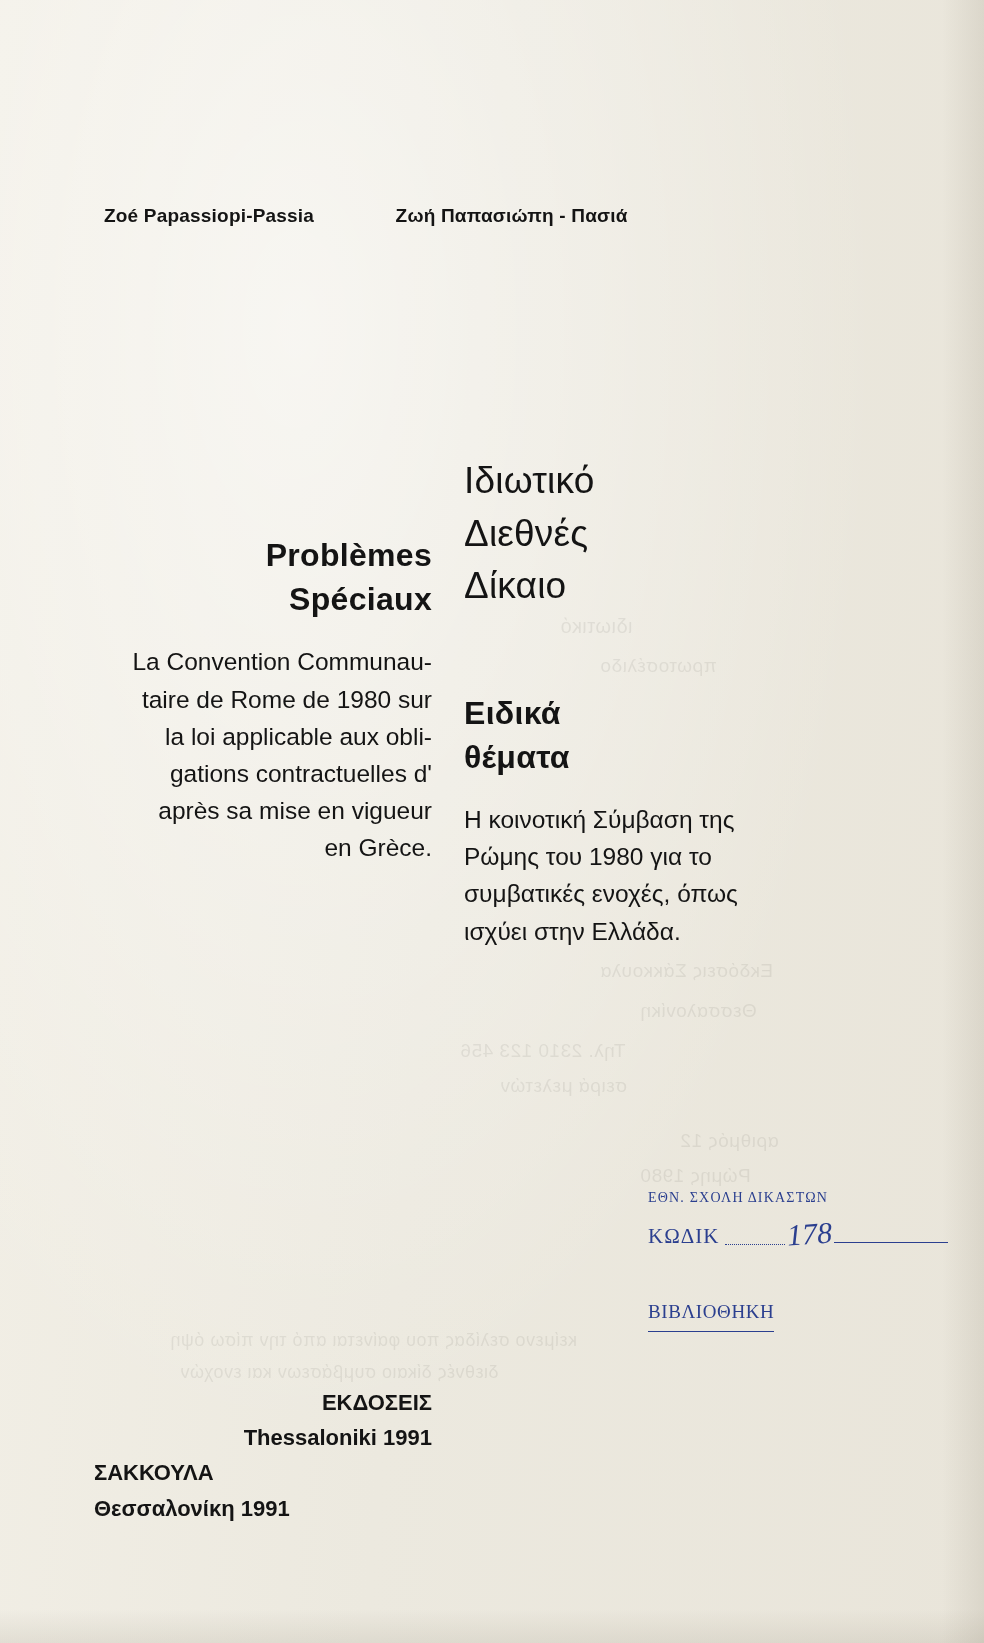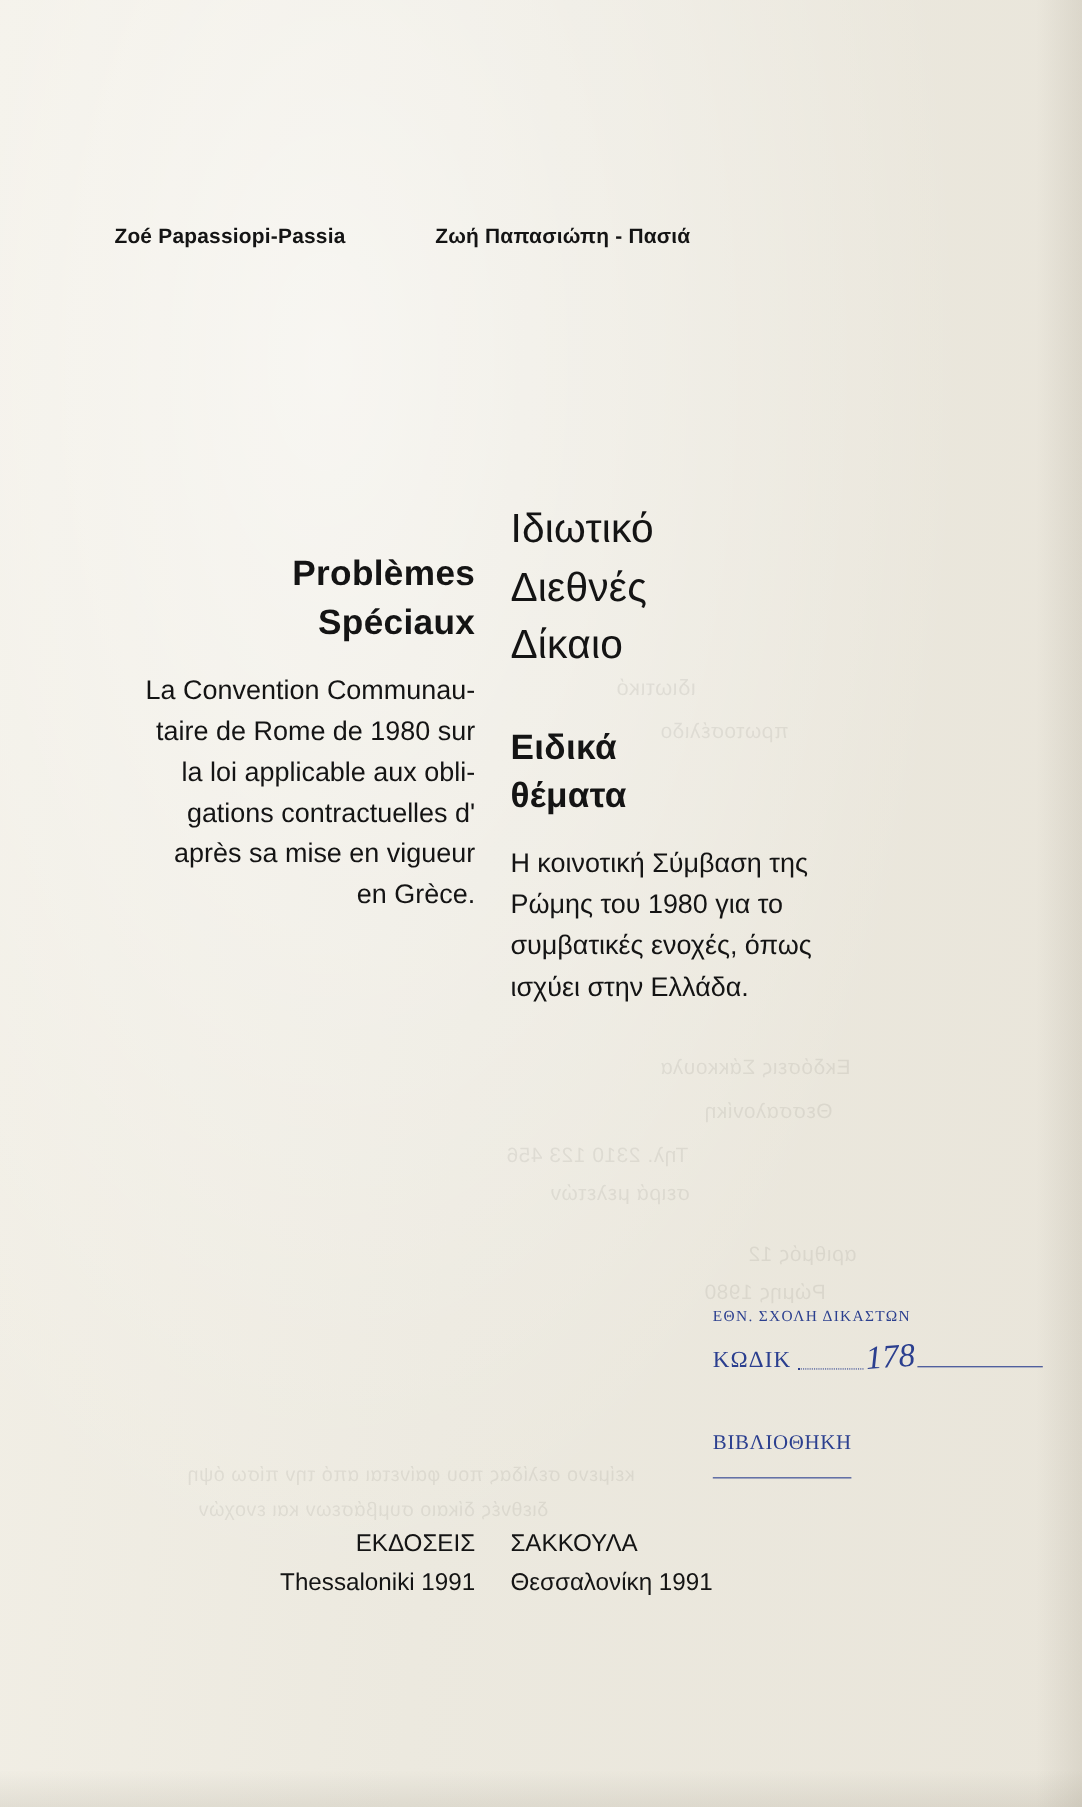--- a/index.html
+++ b/index.html
@@ -73,21 +73,21 @@
     line-height: 1.42;
     font-weight: normal;
     letter-spacing: 0.2px;
   }
   .maintitle .ln { display: block; }
 
   .subtitle {
     font-size: 32px;
     font-weight: bold;
     line-height: 1.38;
-    margin-top: 44px;
+    margin-top: 78px;
     letter-spacing: 0.3px;
   }
   .subtitle .ln { display: block; }
 
   .abstract {
     font-size: 24.5px;
     line-height: 1.52;
     margin-top: 22px;
     font-weight: normal;
   }
@@ -135,29 +135,31 @@
     flex: 1 1 auto;
     border-bottom: 1.5px solid #2b3f8f;
     margin: 0 0 6px 2px;
   }
   .stamp-line3 {
     font-size: 19px;
     letter-spacing: 0.6px;
     margin-top: 52px;
     border-bottom: 1.5px solid #2b3f8f;
     display: inline-block;
-    padding-bottom: 20px;
+    padding-bottom: 8px;
   }
 
   .publisher {
     position: absolute;
     top: 1385px;
     left: 84px;
     width: 820px;
     display: flex;
+    flex-direction: column;
+    font-weight: bold;
   }
   .pub-left {
     width: 370px;
     text-align: right;
     padding-right: 22px;
     box-sizing: border-box;
     font-size: 22px;
     line-height: 1.6;
   }
   .pub-right {

